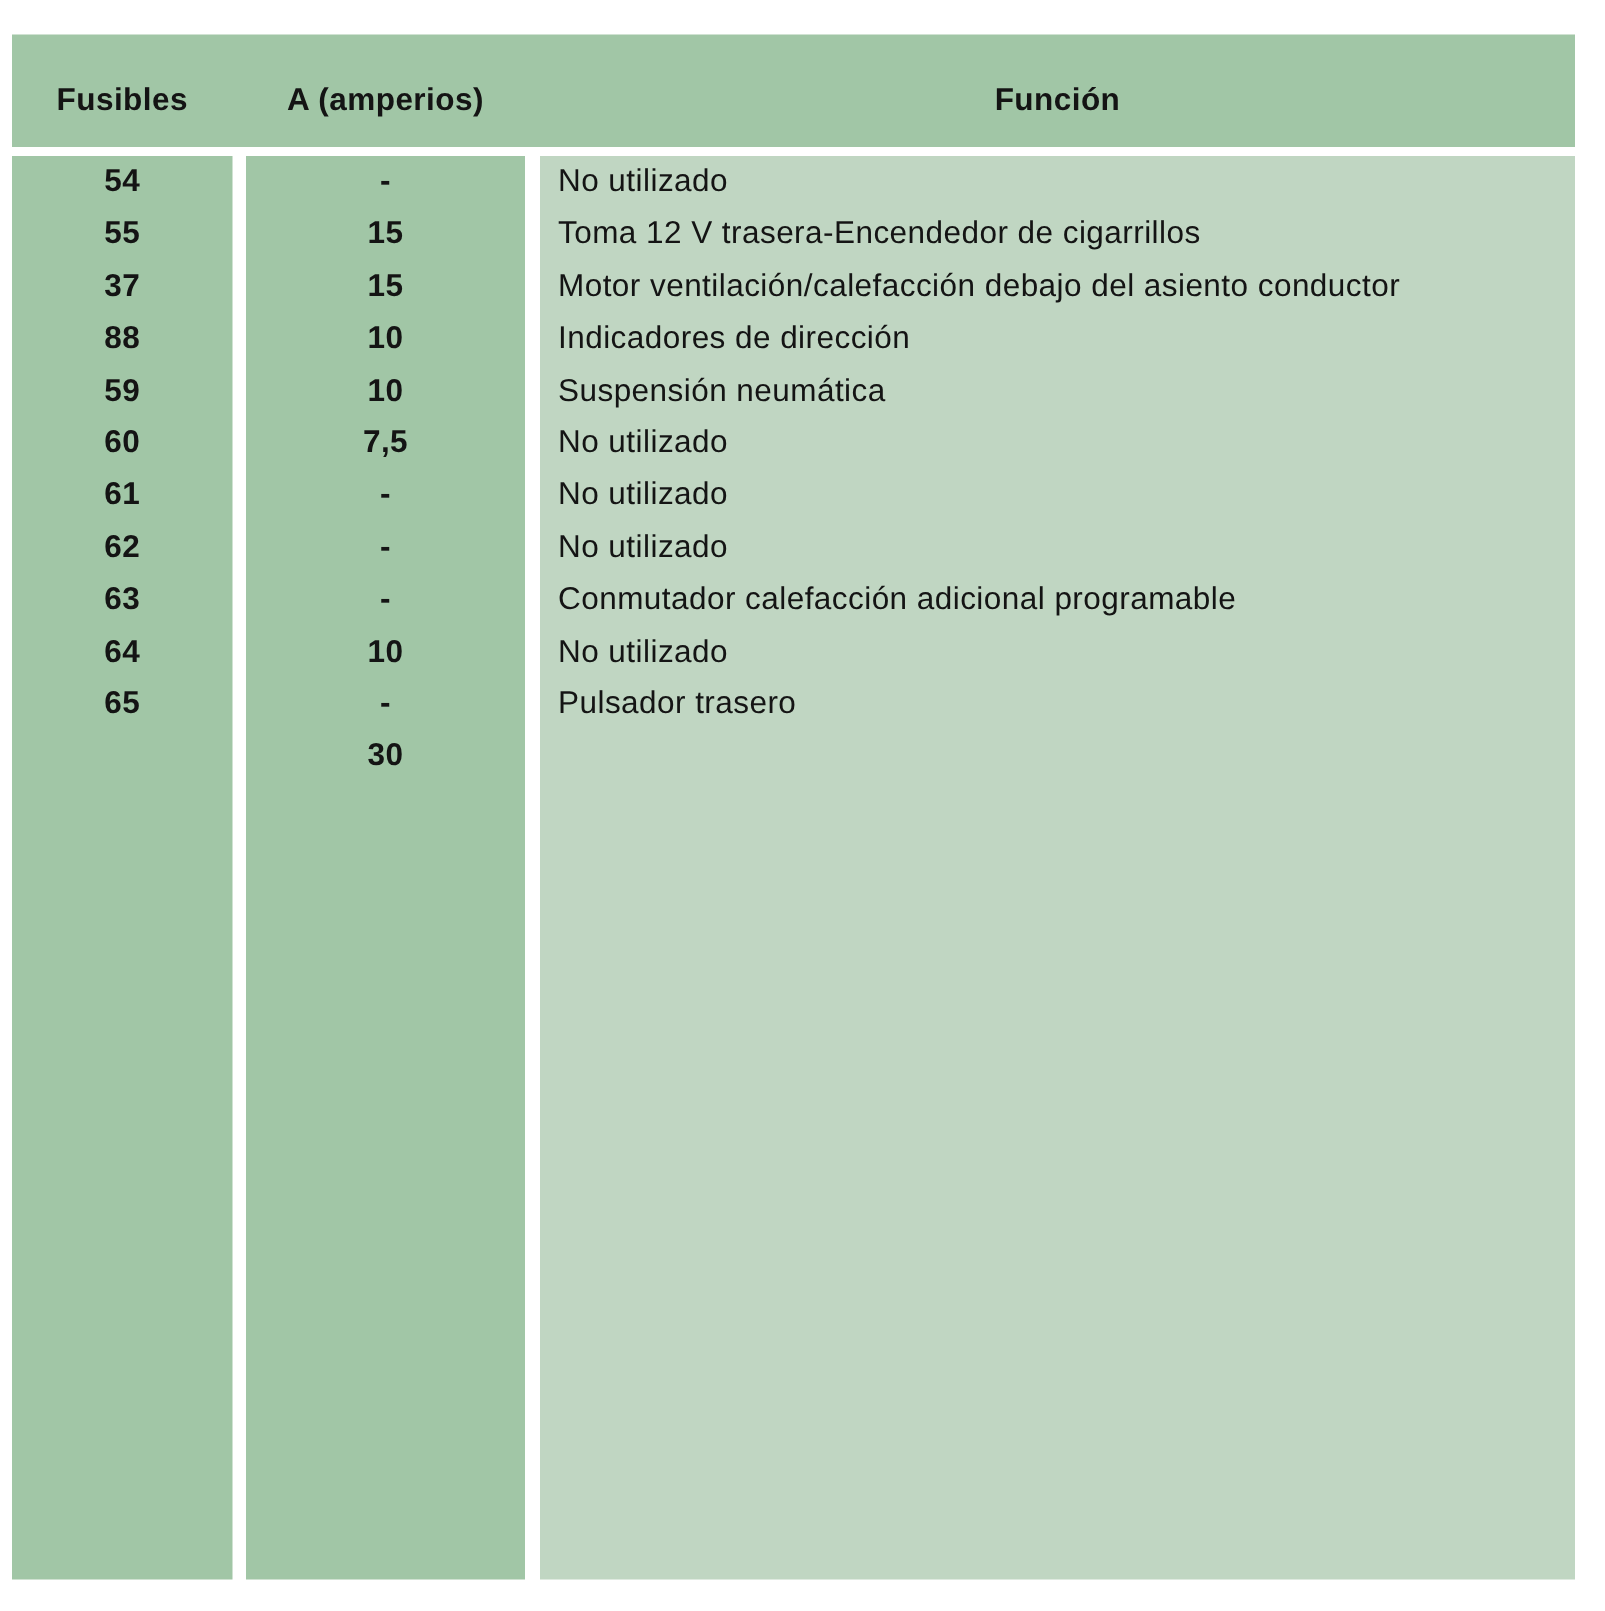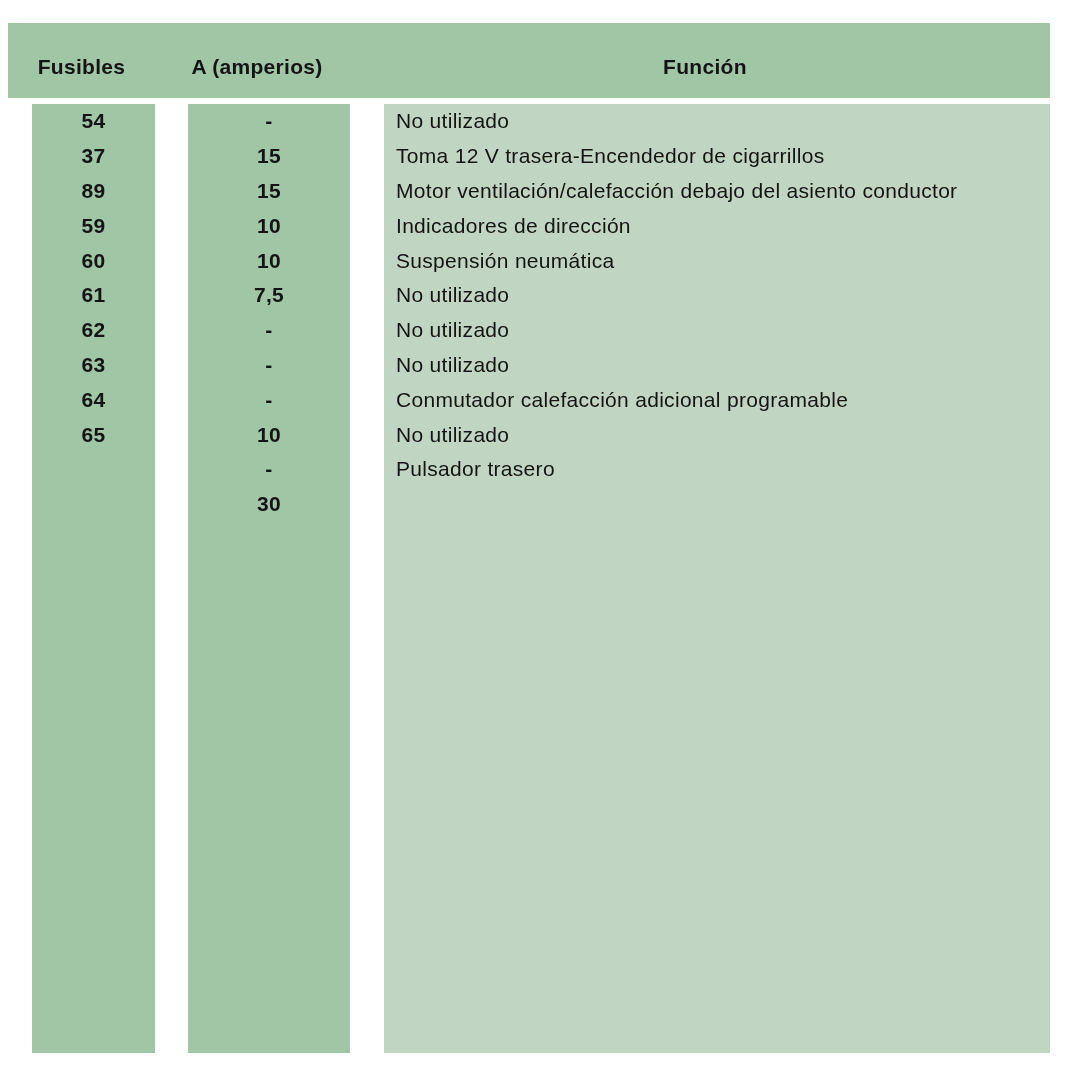--- a/index.html
+++ b/index.html
@@ -41,21 +41,20 @@
     white-space: nowrap;
   }
   .tbl-body {
     margin-top: 6px;
     display: grid;
     grid-template-columns: 147px 9px 186px 10px 1fr;
     height: 949px;
   }
   .col {
     box-sizing: border-box;
-    margin-left: 24px;
   }
   .col-fuses, .col-amps {
     background: #a1c6a6;
   }
   .col-funcs {
     background: #c0d6c2;
   }
   .cell {
     height: 34.8px;
     display: flex;
@@ -86,22 +85,23 @@
       <div class="h-cell">Fusibles</div>
       <div class="gap"></div>
       <div class="h-cell">A (amperios)</div>
       <div class="gap"></div>
       <div class="h-cell">Función</div>
     </div>
 
     <div class="tbl-body">
       <div class="col col-fuses" id="col-fuses">
           <div class="cell">54</div>
+          <div class="cell">55</div>
           <div class="cell">37</div>
-          <div class="cell">89</div>
+          <div class="cell">88</div>
           <div class="cell">59</div>
           <div class="cell">60</div>
           <div class="cell">61</div>
           <div class="cell">62</div>
           <div class="cell">63</div>
           <div class="cell">64</div>
           <div class="cell">65</div>
         </div>
       <div class="gap"></div>
       <div class="col col-amps" id="col-amps">

